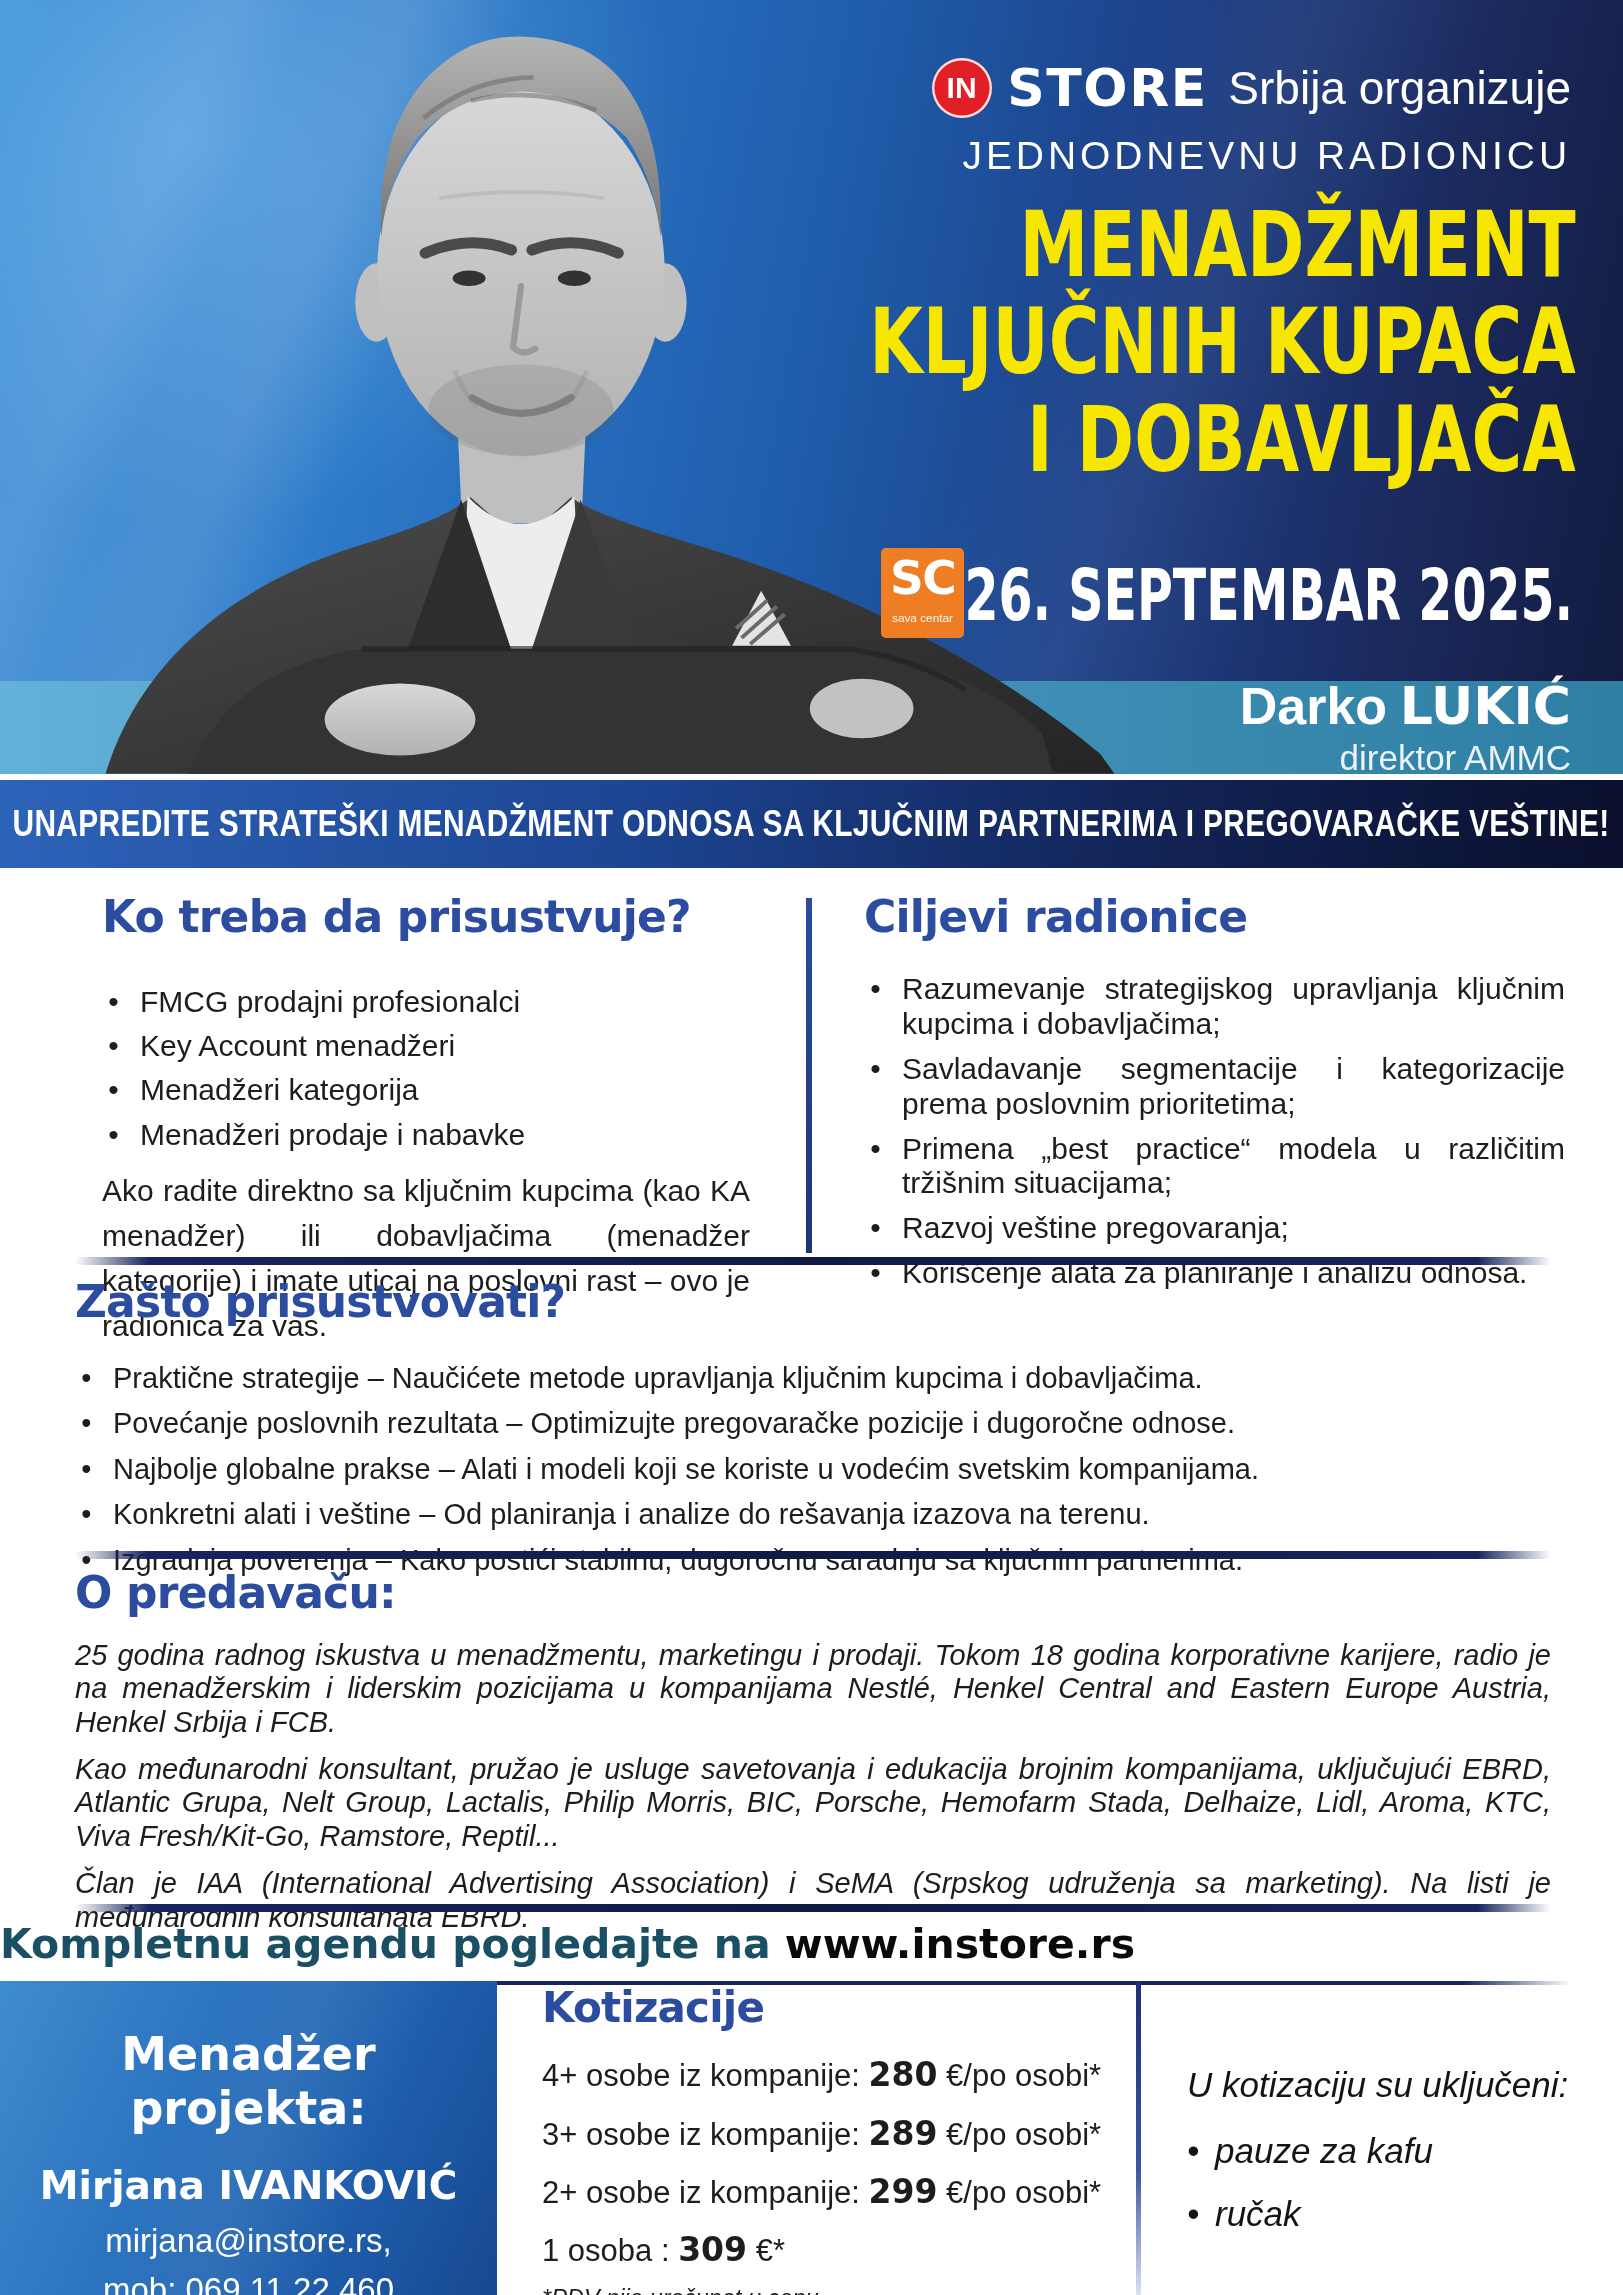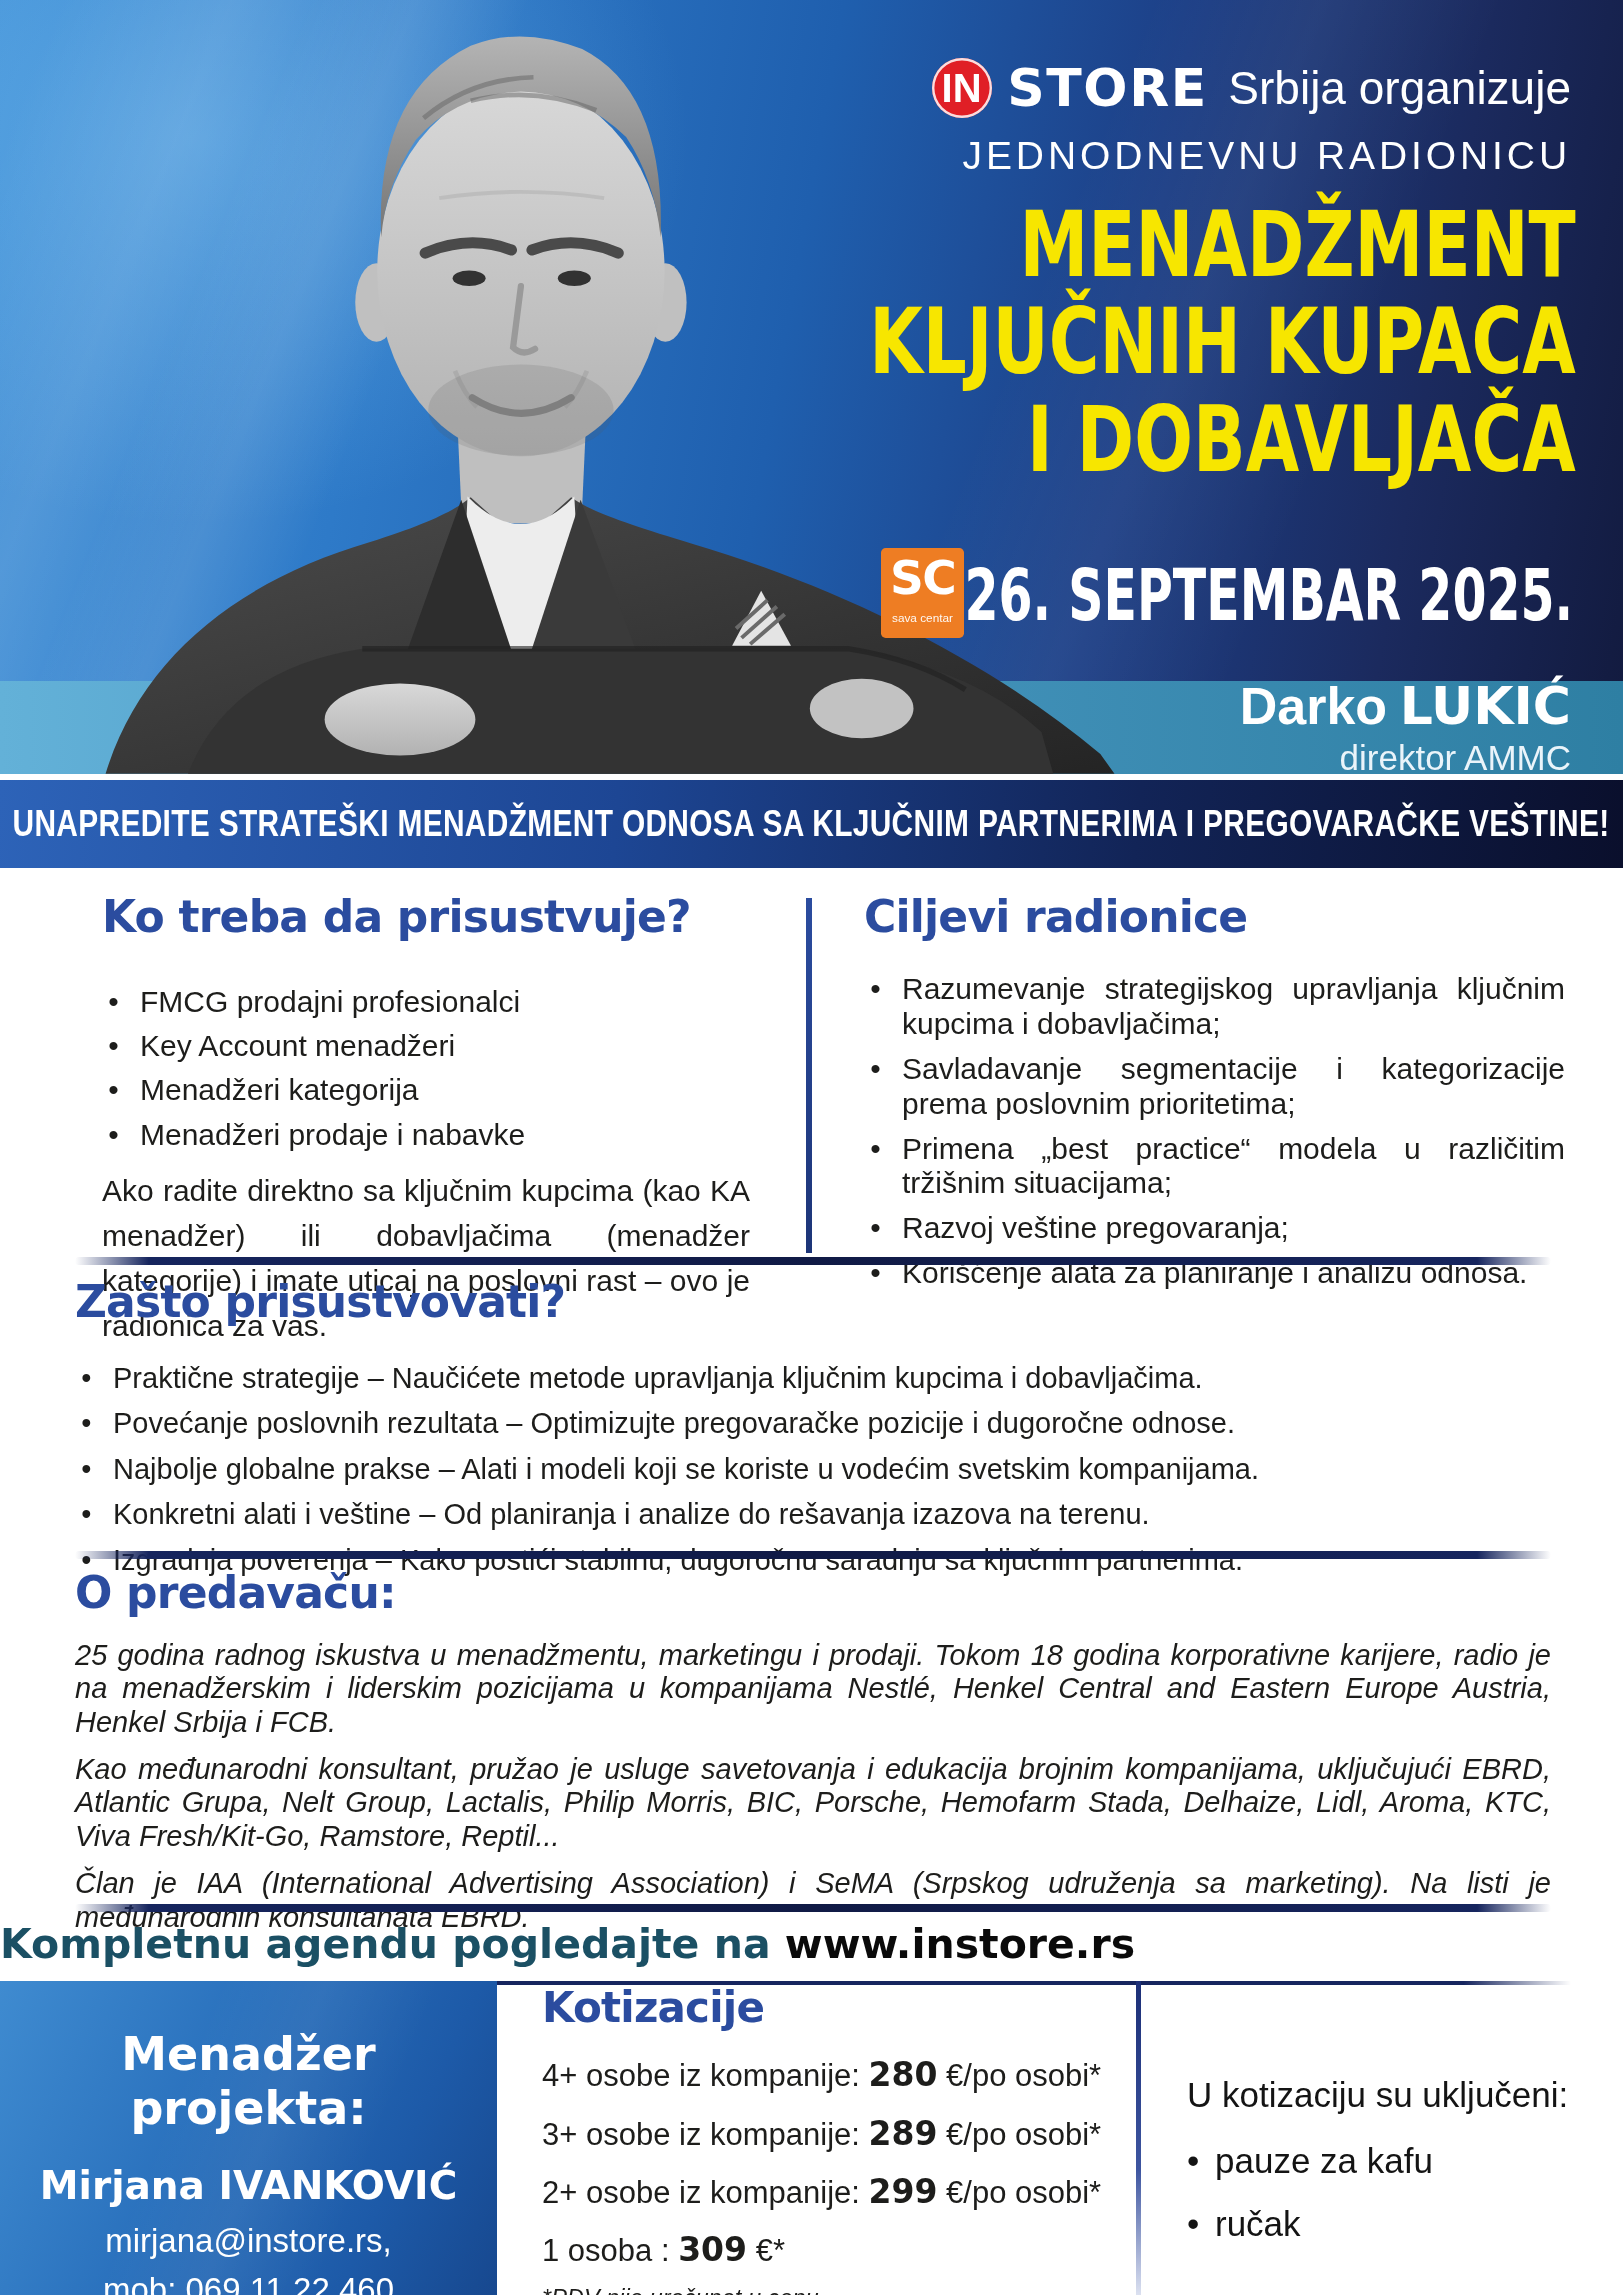--- a/index.html
+++ b/index.html
@@ -25,21 +25,21 @@
     display:flex; flex-direction:column; align-items:flex-end; justify-content:center;
     padding-right:52px; box-sizing:border-box;
   }
   .speaker-name { color:#ffffff; font-size:52px; line-height:1; letter-spacing:0; }
   .speaker-name .fn { font-weight:600; }
   .speaker-name .ln { font-weight:800; margin-left:12.6px; font-family:"DejaVu Sans", sans-serif; }
   .speaker-role { color:#eaf4fa; font-size:35px; font-weight:400; margin-top:7.9px; line-height:1;text-align:right; }
 
   .brand-row { position:absolute; top:58px; right:52px; display:flex; align-items:center; color:#fff; white-space:nowrap; }
   .badge { width:60px; height:60px; background:#e01f26; border-radius:50%; display:flex; align-items:center; justify-content:center;
-           color:#fff; font-weight:800; font-size:40px; box-shadow:0 0 0 2.4px rgba(255,255,255,.85) inset; }
+           color:#fff; font-weight:800; font-size:30px; box-shadow:0 0 0 2.4px rgba(255,255,255,.85) inset; }
   .brand-name { font-size:52px; font-weight:800; letter-spacing:1.6px; margin-left:15.7px; font-family:"DejaVu Sans", sans-serif; }
   .brand-suffix { font-size:46px; font-weight:400; margin-left:20.4px; }
 
   .hero-subtitle { position:absolute; top:134px; right:52px; color:#fff; font-size:39px; font-weight:400; letter-spacing:3.9px; white-space:nowrap; }
 
   .hero-title {
     position:absolute; top:196px; right:47px; text-align:right; color:#f7e600;
     font-family:"DejaVu Sans", sans-serif; font-weight:800; font-size:91px; line-height:1.07;
     transform:scaleX(.76); transform-origin:100% 0; white-space:nowrap; letter-spacing:0;
   }
@@ -115,21 +115,21 @@
   .fees { position:absolute; left:542px; top:6.3px; width:565px; }
   .fees h2.sec { font-size:42px; }
   .fee-row { font-size:31px; color:#1d1d1b; margin-top:20.4px; line-height:1.15; white-space:nowrap; }
   .fee-row:first-of-type { margin-top:27px; }
   .fee-row b { font-weight:800; font-family:"DejaVu Sans", sans-serif; font-size:33px; }
   .vat-note { font-size:23.6px; font-style:italic; color:#1d1d1b; margin-top:15.7px; }
 
   .v-divider { position:absolute; left:1136px; top:0; width:4.7px; height:315px;
                background:linear-gradient(180deg,#1c2f77 0%, #3d55a0 60%, rgba(120,140,200,.25) 100%); }
 
-  .includes { position:absolute; left:1187px; top:95px; width:408px; color:#141414; }
+  .includes { position:absolute; left:1187px; top:85px; width:408px; font-style:italic; color:#141414; }
   .inc-head { font-size:35px; line-height:1.1; }
   ul.inc { list-style:none; margin:27px 0 0; padding:0; }
   ul.inc li { position:relative; padding-left:28px; font-size:35px; margin-bottom:25px; line-height:1.1; }
   ul.inc li::before { content:"\2022"; position:absolute; left:0; }
 </style>
 </head>
 <body>
 
 <div class="poster">
 

